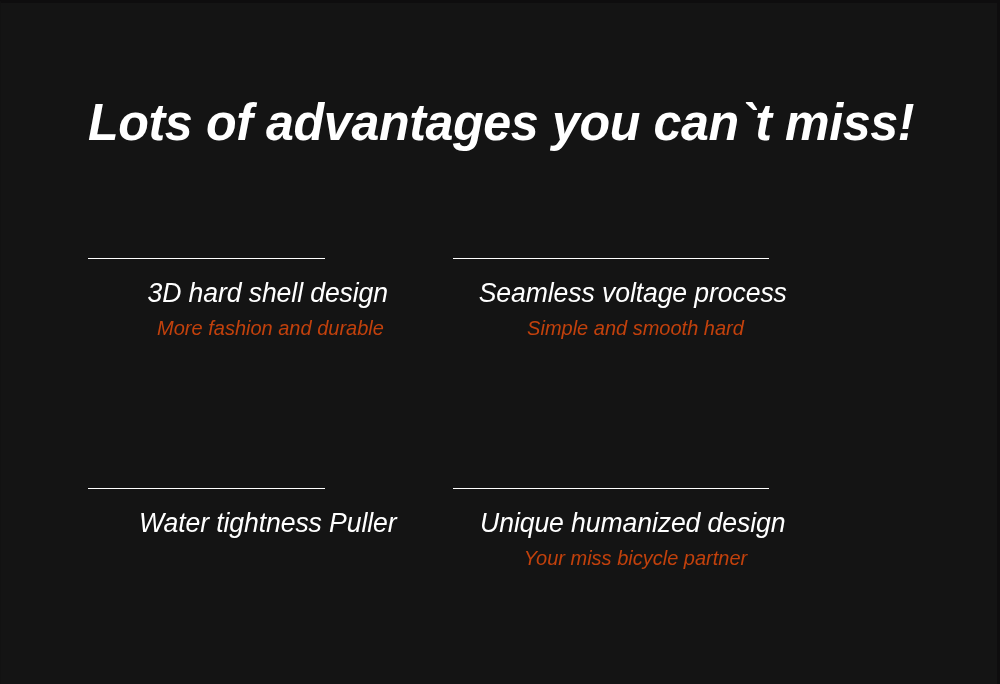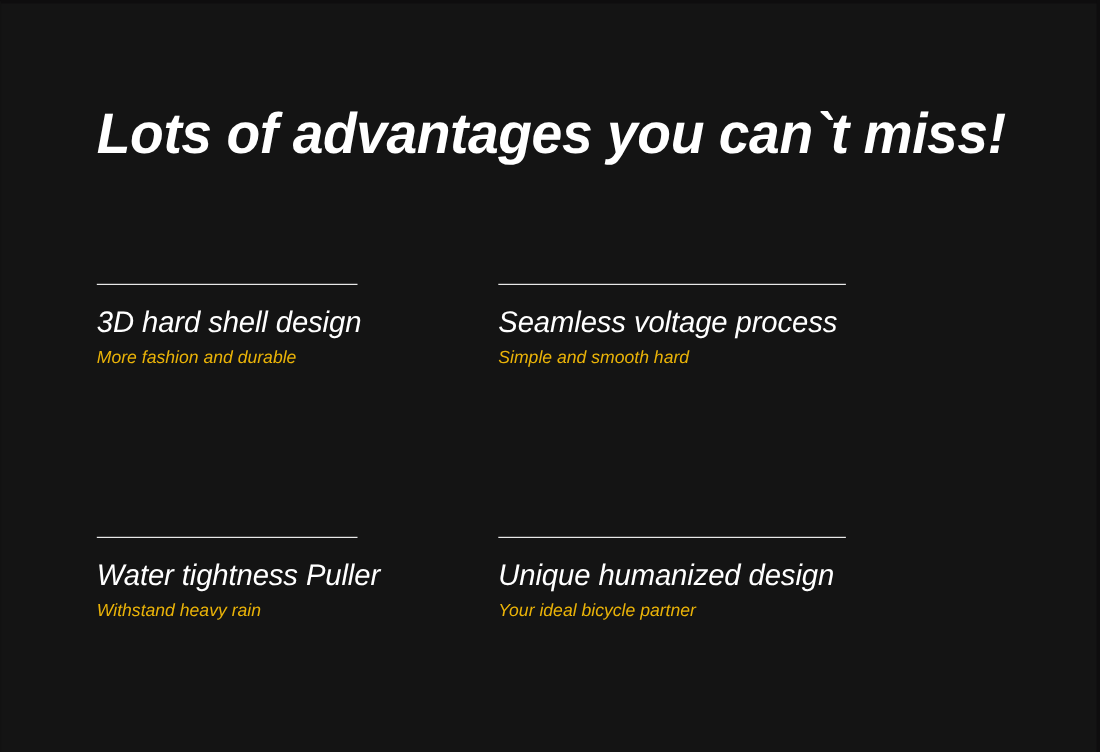--- a/index.html
+++ b/index.html
@@ -54,20 +54,21 @@
     left: 88px;
     top: 258px;
     width: 830px;
     display: grid;
     grid-template-columns: 365px 365px;
     grid-template-rows: 230px 230px;
   }
 
   .feature-block {
     position: relative;
+    text-align: center;
   }
 
   .feature-rule {
     height: 1px;
     background: #ffffff;
     margin: 0 0 18px 0;
   }
   .feature-block.col-left .feature-rule  { width: 237px; }
   .feature-block.col-right .feature-rule { width: 316px; }
 
@@ -78,22 +79,22 @@
     font-weight: 400;
     line-height: 1.2;
     letter-spacing: -0.1px;
     white-space: nowrap;
     transform: scaleX(0.985);
     transform-origin: left center;
   }
 
   .feature-subtitle {
     margin: 7px 0 0 0;
-    color: #eab308;
-    font-size: 16px;
+    color: #c2410c;
+    font-size: 20px;
     font-weight: 400;
     line-height: 1.2;
     letter-spacing: 0px;
     white-space: nowrap;
   }
 </style>
 </head>
 <body>
 
 <div class="banner">
@@ -110,25 +111,24 @@
 
     <div class="feature-block col-right">
       <div class="feature-rule"></div>
       <div class="feature-title">Seamless voltage process</div>
       <div class="feature-subtitle">Simple and smooth hard</div>
     </div>
 
     <div class="feature-block col-left">
       <div class="feature-rule"></div>
       <div class="feature-title">Water tightness Puller</div>
-      <div class="feature-subtitle">Withstand heavy rain</div>
     </div>
 
     <div class="feature-block col-right">
       <div class="feature-rule"></div>
       <div class="feature-title">Unique humanized design</div>
-      <div class="feature-subtitle">Your ideal bicycle partner</div>
+      <div class="feature-subtitle">Your miss bicycle partner</div>
     </div>
 
   </div>
 </div>
 
 <div class="edge-frame"></div>
 
 </body></html>

